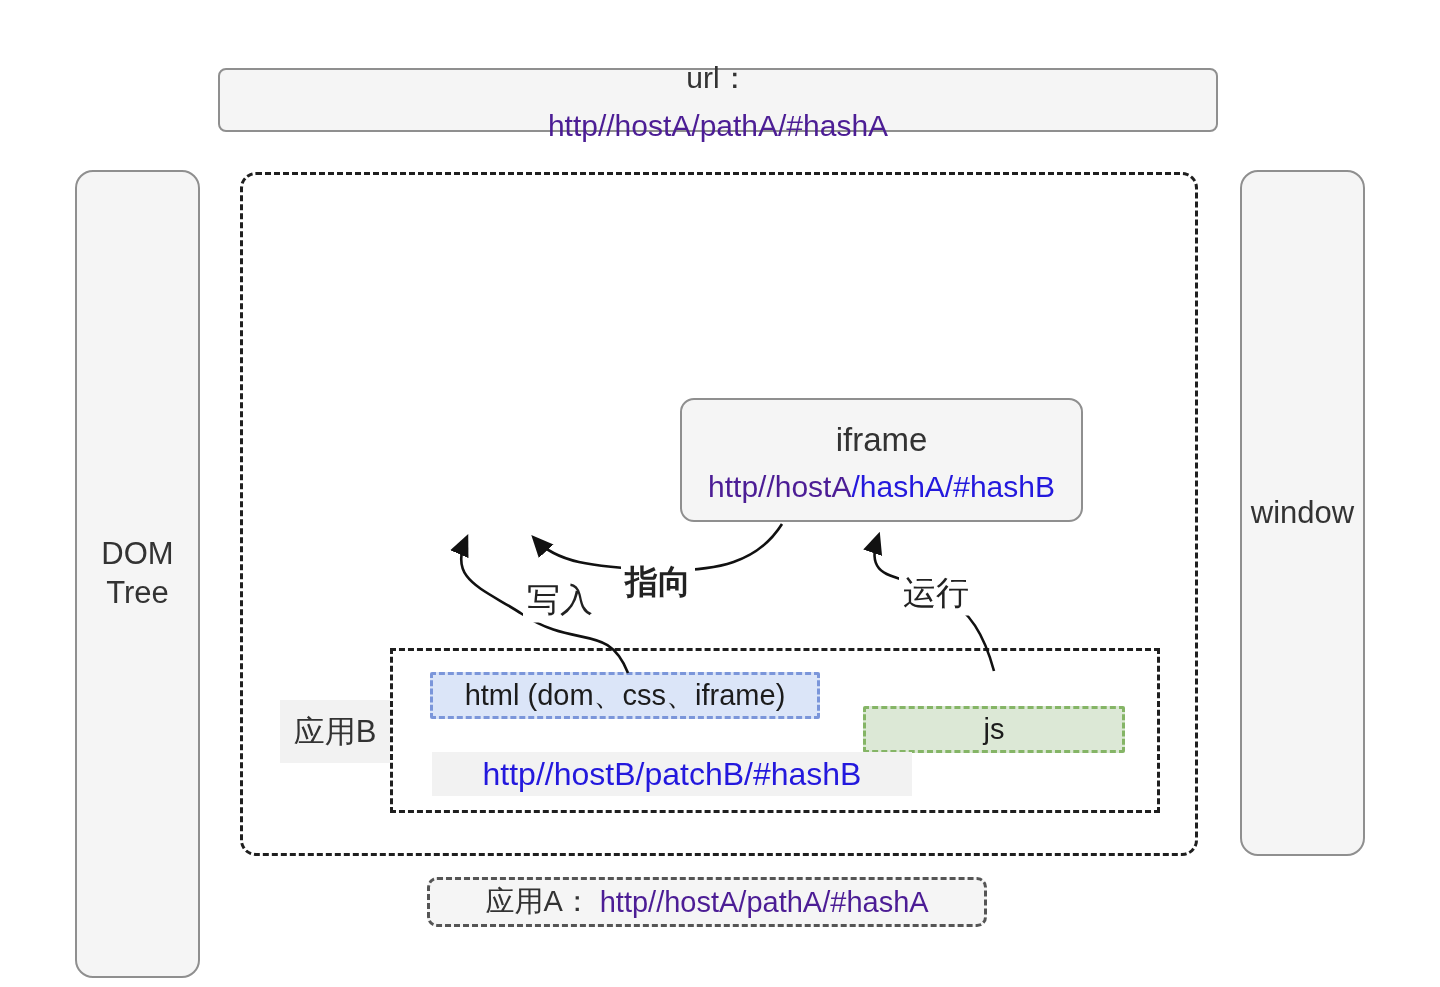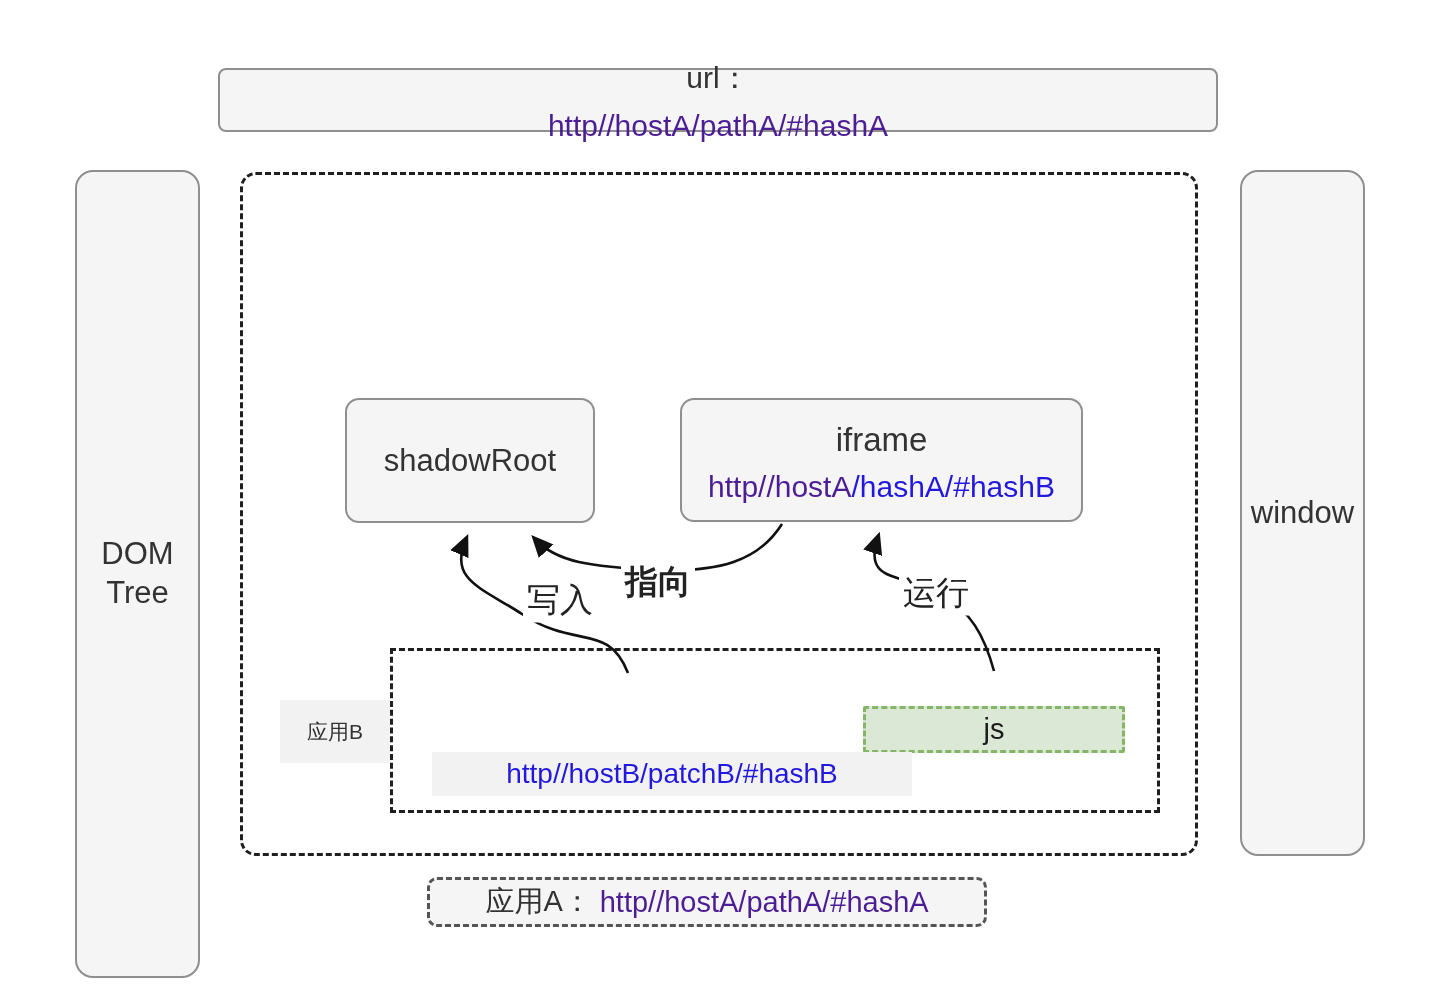--- a/index.html
+++ b/index.html
@@ -16,35 +16,35 @@
   .pillar{border-radius:18px;font-size:31px;line-height:1.25;color:#333;}
   .urlbar{border-radius:8px;font-size:30px;gap:10px;}
   .red{color:#4c1d95;}
   .blue{color:#2318dd;}
   .dark{color:#333;}
   
   .outer-dash{border:3px dashed #1f1f1f;border-radius:16px;background:transparent;}
   .inner-dash{border:3px dashed #1f1f1f;background:transparent;}
   .appb-label{
     background:#f2f2f2;display:flex;align-items:center;justify-content:center;
-    font-size:21px;color:#333;
+    font-size:31px;color:#333;
   }
   .htmlbox{
     background:#dbe5f8;border:3px dashed #7b96da;border-radius:2px;
     display:flex;align-items:center;justify-content:center;
     font-size:29px;color:#1c1c1c;
   }
   .jsbox{
     background:#dce8d6;border:3px dashed #85b566;border-radius:2px;
     display:flex;align-items:center;justify-content:center;
     font-size:29px;color:#1c1c1c;margin-top:34px;
   }
   .hostb{
     background:#f2f2f2;display:flex;align-items:center;justify-content:center;
-    font-size:28px;
+    font-size:32px;
   }
   .appa{
     background:#f5f5f5;border:3px dashed #555;border-radius:10px;
     display:flex;align-items:center;justify-content:center;gap:8px;
     font-size:29px;
   }
   .iframe-box{flex-direction:column;gap:11px;padding-top:4px;}
   .iframe-title{font-size:33px;color:#333;}
   .iframe-url{font-size:30px;}
   .shadow-label{font-size:31px;color:#333;}
@@ -68,37 +68,37 @@
   <div class="abs gbox pillar" style="left:75px;top:170px;width:125px;height:808px;">
     <span>DOM Tree</span>
   </div>
 
   <div class="abs gbox pillar" style="left:1240px;top:170px;width:125px;height:686px;">
     <span>window</span>
   </div>
 
   <div class="abs outer-dash" style="left:240px;top:172px;width:958px;height:684px;"></div>
 
-  <div class="abs gbox" style="left:345px;top:398px;width:250px;height:125px;">
-    <span class="shadow-label">shadowRoot</span>
-  </div>
 
   <div class="abs gbox iframe-box" style="left:680px;top:398px;width:403px;height:124px;">
     <span class="iframe-title">iframe</span>
     <span class="iframe-url">
       <span class="red">http//hostA</span><span class="blue">/hashA/#hashB</span>
     </span>
   </div>
 
   <div class="abs appb-label" style="left:280px;top:700px;width:110px;height:63px;">
     <span>应用B</span>
   </div>
 
   <div class="abs inner-dash" style="left:390px;top:648px;width:770px;height:165px;"></div>
 
+  <div class="abs htmlbox" style="left:430px;top:672px;width:390px;height:47px;">
+    <span>html (dom、css、iframe)</span>
+  </div>
 
   <div class="abs jsbox" style="left:863px;top:672px;width:262px;height:47px;">
     <span>js</span>
   </div>
 
   <div class="abs hostb" style="left:432px;top:752px;width:480px;height:44px;">
     <span class="blue">http//hostB/patchB/#hashB</span>
   </div>
 
   <div class="abs appa" style="left:427px;top:877px;width:560px;height:50px;text-align:center;">

